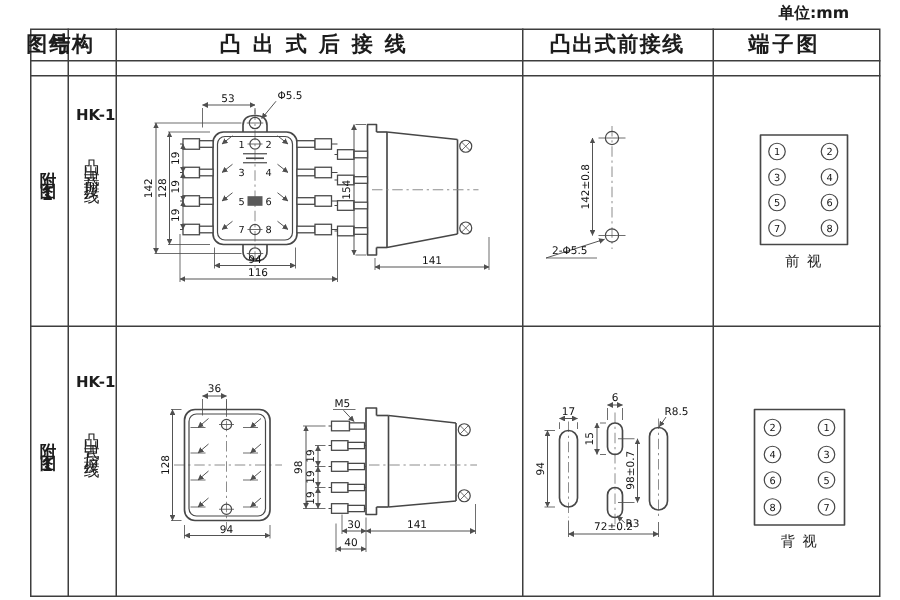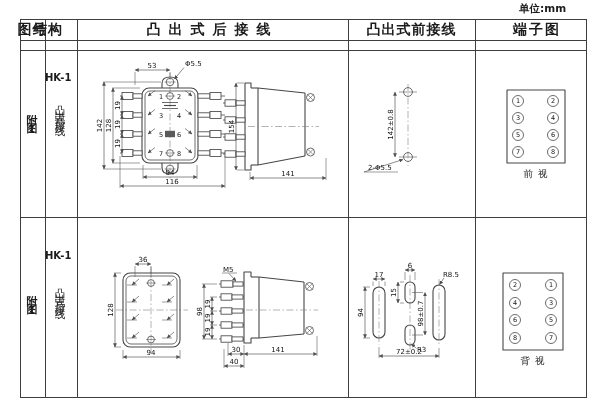--- a/index.html
+++ b/index.html
@@ -7,21 +7,21 @@
        font-family:"DejaVu Sans","Liberation Sans",sans-serif;color:#1c1c1c}
   .vline{position:absolute;width:1.4px;background:#3e3e3e}
   .hline{position:absolute;height:1.3px;background:#3e3e3e}
   .frame{position:absolute;border:1.5px solid #3e3e3e;box-sizing:border-box}
   .hdr{position:absolute;display:flex;align-items:center;justify-content:center;
        font-size:14px;font-weight:bold;letter-spacing:2px;white-space:nowrap}
   .unit{position:absolute;font-size:10.5px;font-weight:bold}
   .vtext{position:absolute;writing-mode:vertical-rl;text-orientation:upright;line-height:1}
   .figno{font-size:11px;font-weight:bold;letter-spacing:9px}
   .struct{font-size:10.5px;letter-spacing:4px}
-  .model{position:absolute;font-size:10px;font-weight:bold;text-align:left;white-space:nowrap}
+  .model{position:absolute;font-size:10px;font-weight:bold;text-align:right;white-space:nowrap}
   svg{position:absolute;overflow:visible}
   svg text{font-family:"DejaVu Sans","Liberation Sans",sans-serif;font-size:7px;fill:#111}
   .obj{stroke:#474747;fill:none;stroke-width:1.1;stroke-linejoin:round}
   .obj2{stroke:#474747;fill:none;stroke-width:.8}
   .objf{stroke:#474747;fill:#fff;stroke-width:.85}
   .blk{fill:#5a5a5a;stroke:none}
   .dimln{stroke:#4f4f4f;stroke-width:.65;fill:none}
   .tick{stroke:#4f4f4f;stroke-width:.55;fill:none}
   .cl{stroke:#808080;stroke-width:.6;stroke-dasharray:7 2.5 1.5 2.5;fill:none}
   .tnum{font-size:6.5px;text-anchor:middle}
@@ -38,21 +38,21 @@
 <div class="vline" style="left:348px;top:19px;height:379px"></div>
 <div class="vline" style="left:475px;top:19px;height:379px"></div>
 <div class="hline" style="left:20px;top:40px;width:567px"></div>
 <div class="hline" style="left:20px;top:50px;width:567px"></div>
 <div class="hline" style="left:20px;top:217px;width:567px"></div>
 
 <div class="hdr" style="left:20px;top:19px;width:25px;height:21px;letter-spacing:1px">图号</div>
 <div class="hdr" style="left:32px;top:19px;width:32px;height:21px;letter-spacing:1px">结构</div>
 <div class="hdr" style="left:77px;top:19px;width:271px;height:21px;letter-spacing:8px">凸出式后接线</div>
 <div class="hdr" style="left:348px;top:19px;width:127px;height:21px;letter-spacing:1px">凸出式前接线</div>
-<div class="hdr" style="left:489px;top:19px;width:96px;height:21px">端子图</div>
+<div class="hdr" style="left:475px;top:19px;width:96px;height:21px">端子图</div>
 
 <div class="vtext figno" style="left:26px;top:105px">附图1</div>
 <div class="model" style="left:45px;top:72px;width:32px">HK-1</div>
 <div class="vtext struct" style="left:55px;top:97px">凸出式前接线</div>
 
 <div class="vtext figno" style="left:26px;top:286px">附图1</div>
 <div class="model" style="left:45px;top:250px;width:32px">HK-1</div>
 <div class="vtext struct" style="left:55px;top:280px">凸出式后接线</div>
 
 <svg style="left:78px;top:40px" width="270" height="177" viewBox="0 0 270 177">

